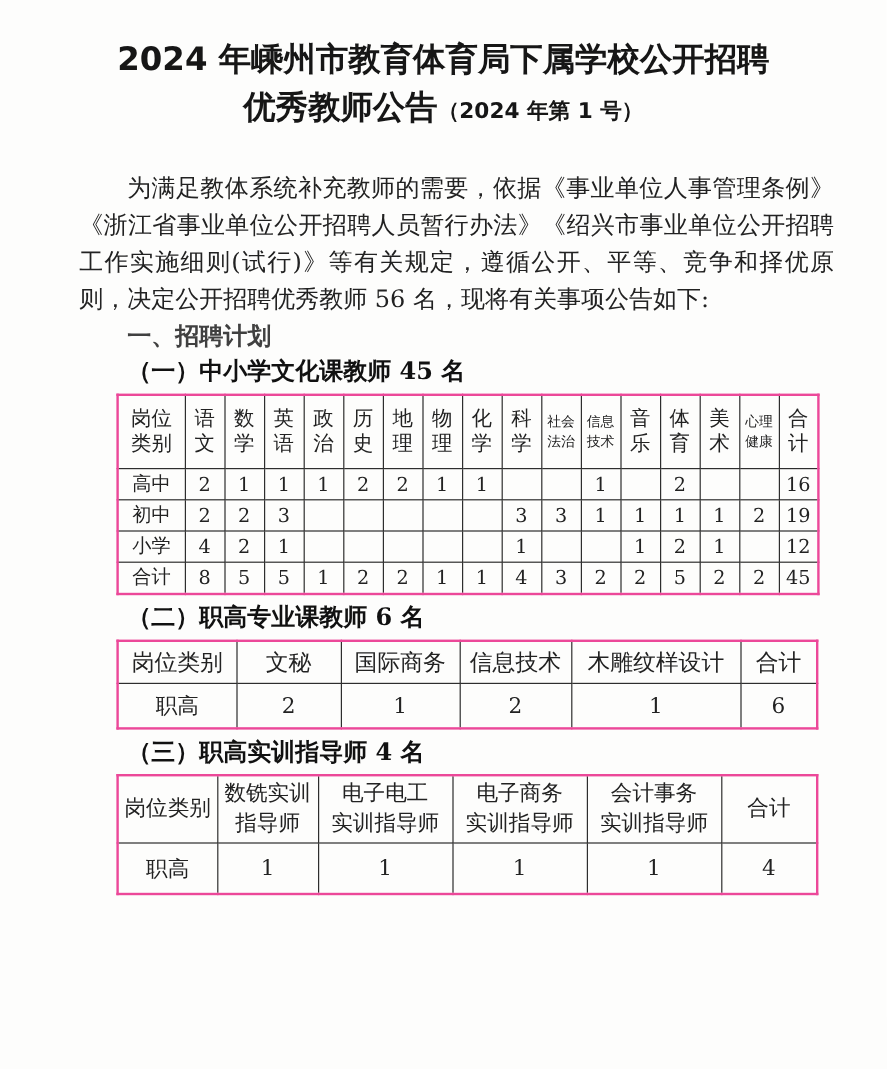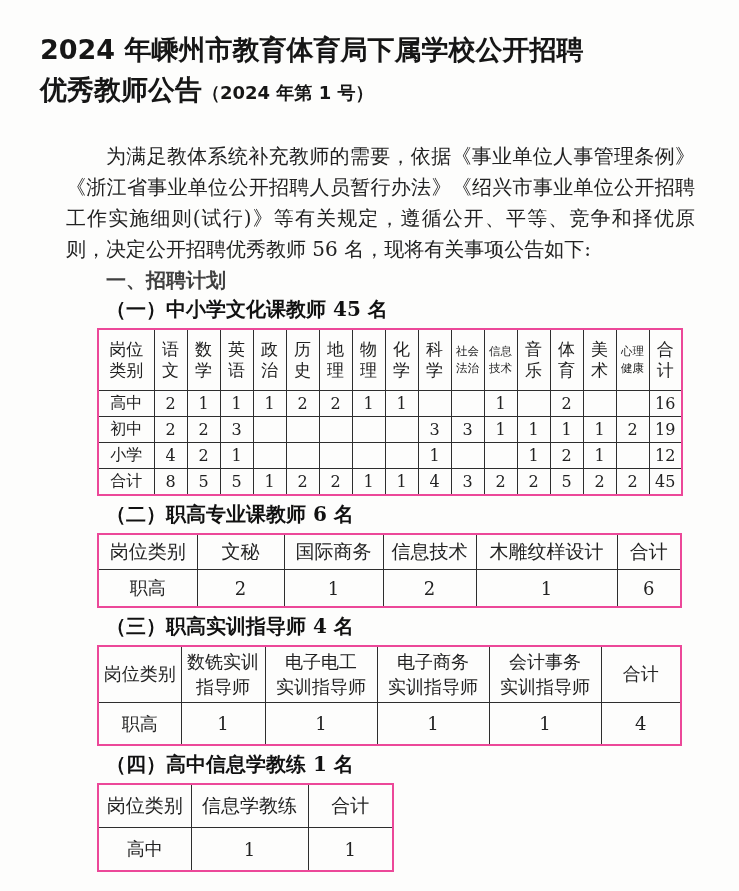--- a/index.html
+++ b/index.html
@@ -2,21 +2,21 @@
 <html><head>
 <meta charset="utf-8">
 <style>
   html,body { margin:0; padding:0; background:#ffffff; }
   .page {
     position:relative; width:739px; height:891px; overflow:hidden;
     background:#fdfdfc; color:#1f1f1f;
     font-family:"DejaVu Serif","Liberation Serif",serif;
   }
   .title {
-    margin:30px 40px 0 40px; text-align:left;
+    margin:30px 40px 0 40px; text-align:center;
     font-family:"DejaVu Sans","Liberation Sans",sans-serif;
     font-weight:700; font-size:27px; line-height:40px; color:#161616;
   }
   .title-note { font-size:18px; font-weight:700; }
   .intro {
     margin:28px 44px 0 66px; font-size:20px; line-height:31px;
     text-align:justify; text-indent:2em; color:#222;
   }
   .sec {
     margin:4px 0 0 106px; font-size:20px; line-height:22px;
@@ -263,38 +263,14 @@
               <td>职高</td>
               <td>1</td>
               <td>1</td>
               <td>1</td>
               <td>1</td>
               <td>4</td>
             </tr>
           </tbody>
         </table>
       </div>
-      <div>
-        <h3 class="subsec">（四）高中信息学教练 1 名</h3>
-        <table class="t t4">
-          <colgroup>
-            <col style="width: 93px;">
-            <col style="width: 117px;">
-            <col style="width: 85px;">
-          </colgroup>
-          <thead>
-            <tr>
-              <th>岗位类别</th>
-              <th>信息学教练</th>
-              <th>合计</th>
-            </tr>
-          </thead>
-          <tbody>
-            <tr>
-              <td>高中</td>
-              <td>1</td>
-              <td>1</td>
-            </tr>
-          </tbody>
-        </table>
-      </div>
     </div>
 </div>
 
 </body></html>

